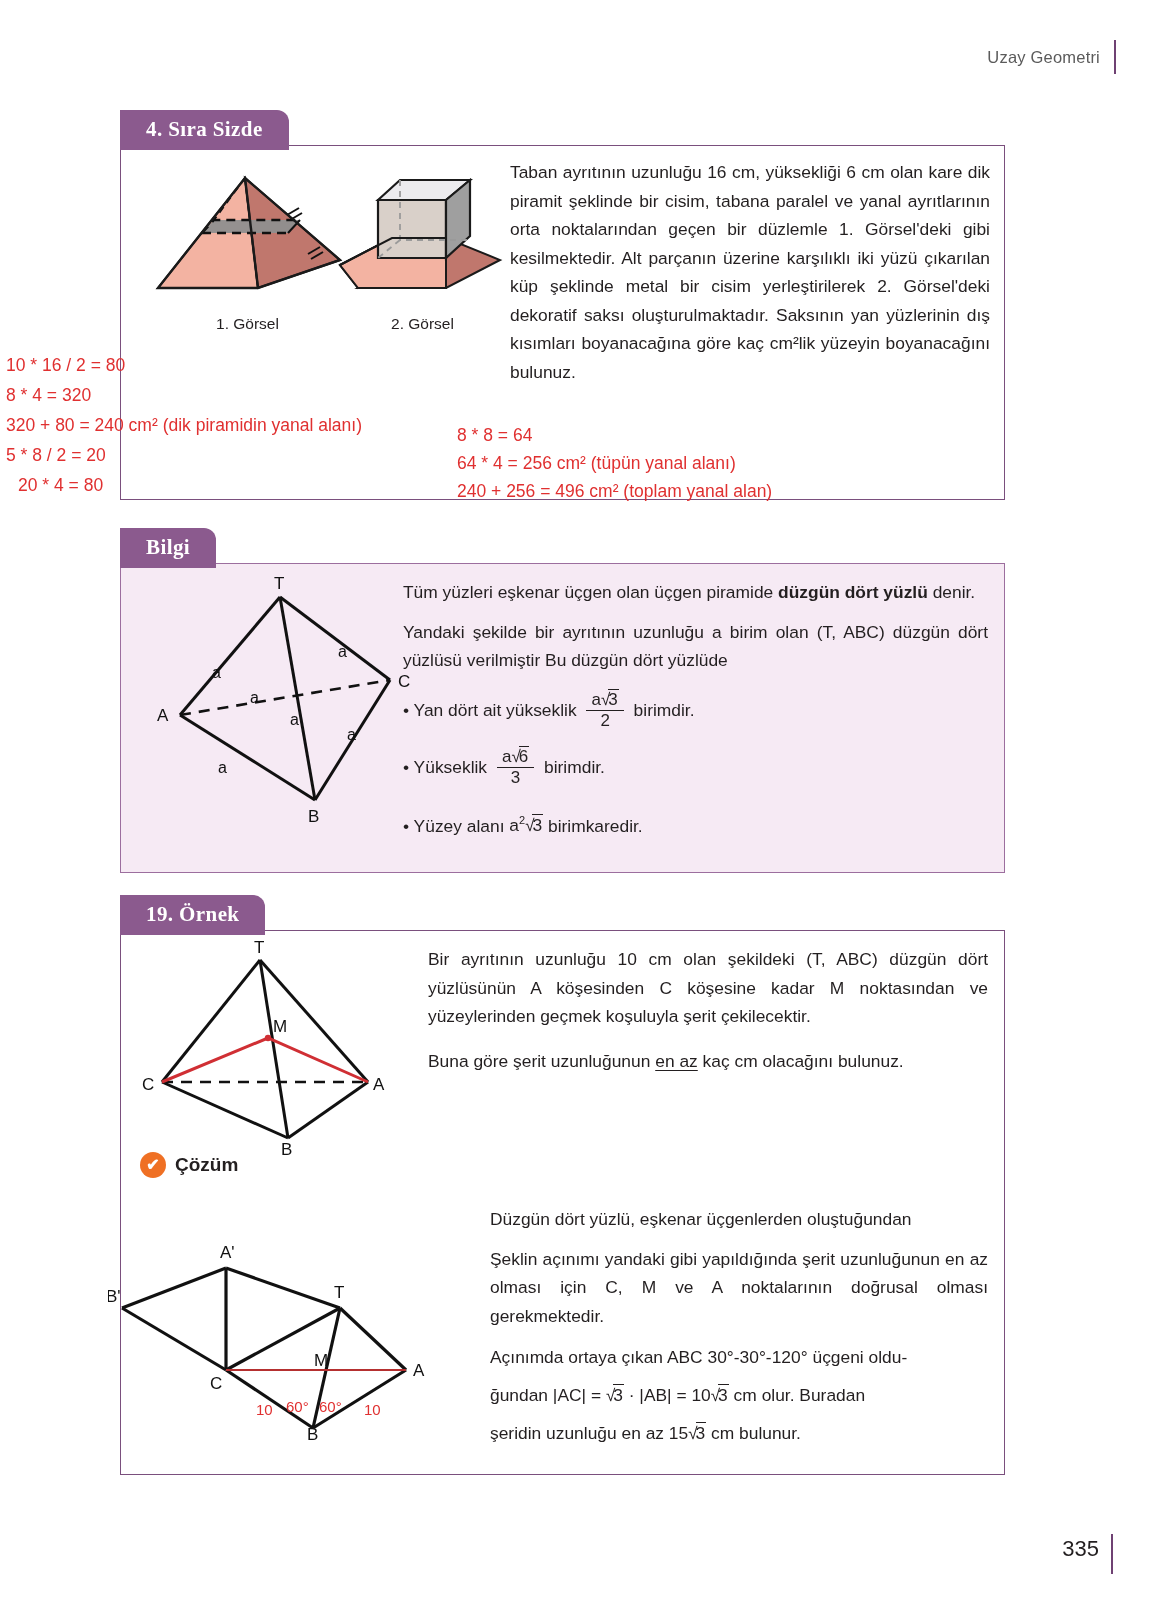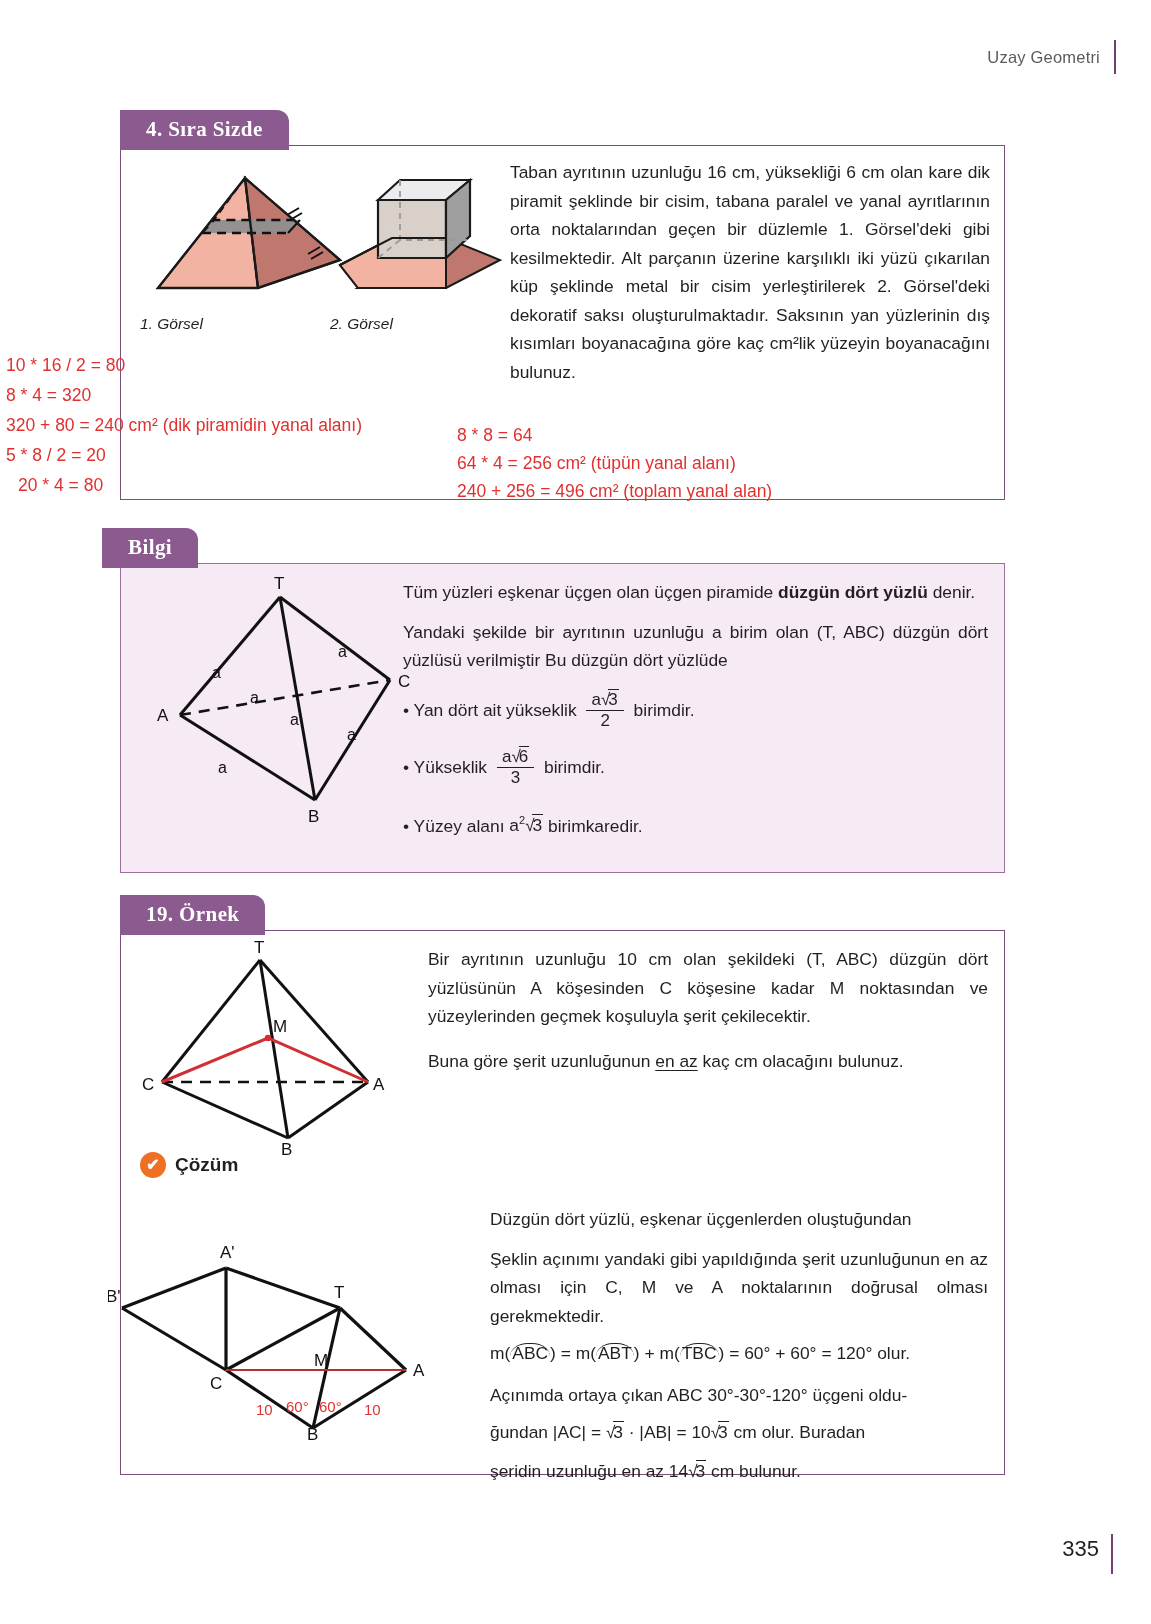--- a/index.html
+++ b/index.html
@@ -66,22 +66,21 @@
     line-height:30px;
     white-space:nowrap;
     z-index:6;
   }
 
   
   .fig-caption{
     position:absolute;
     font-size:15.5px;
     color:#231f20;
-    text-align:left;
-    font-style:italic;
+    text-align:center;
   }
 
   
   .frac{
     display:inline-block;
     vertical-align:middle;
     text-align:center;
     margin:0 5px;
     position:relative;
     top:-1px;
@@ -194,21 +193,21 @@
 <div class="ann" style="left:6px; top:350px;">10 * 16 / 2 = 80</div>
 <div class="ann" style="left:6px; top:380px;">8 * 4 = 320</div>
 <div class="ann" style="left:6px; top:410px;">320 + 80 = 240 cm² (dik piramidin yanal alanı)</div>
 <div class="ann" style="left:6px; top:440px;">5 * 8 / 2 = 20</div>
 <div class="ann" style="left:18px; top:470px;">20 * 4 = 80</div>
 
 <div class="ann" style="left:457px; top:420px;">8 * 8 = 64</div>
 <div class="ann" style="left:457px; top:448px;">64 * 4 = 256 cm² (tüpün yanal alanı)</div>
 <div class="ann" style="left:457px; top:476px;text-align:center;">240 + 256 = 496 cm² (toplam yanal alan)</div>
 
-<div class="tab" style="left:102px; top:528px;">Bilgi</div>
+<div class="tab" style="left:120px; top:528px;">Bilgi</div>
 <div class="box lilac" style="left:120px; top:563px; width:885px; height:310px;"></div>
 
 <div class="fig" style="left:150px; top:575px;">
   <svg width="270" height="250" viewBox="0 0 270 250">
 
     <line x1="130" y1="22" x2="30" y2="140" stroke="#111" stroke-width="3"></line>
     <line x1="130" y1="22" x2="240" y2="105" stroke="#111" stroke-width="3"></line>
     <line x1="130" y1="22" x2="165" y2="225" stroke="#111" stroke-width="3"></line>
     <line x1="30" y1="140" x2="165" y2="225" stroke="#111" stroke-width="3"></line>
     <line x1="240" y1="105" x2="165" y2="225" stroke="#111" stroke-width="3"></line>
@@ -319,29 +318,23 @@
     <text x="148" y="215" font-family="Liberation Sans, sans-serif" font-size="15" fill="#e03030">10</text>
     <text x="178" y="212" font-family="Liberation Sans, sans-serif" font-size="15" fill="#e03030">60°</text>
     <text x="211" y="212" font-family="Liberation Sans, sans-serif" font-size="15" fill="#e03030">60°</text>
     <text x="256" y="215" font-family="Liberation Sans, sans-serif" font-size="15" fill="#e03030">10</text>
   </svg>
 </div>
 
 <div class="bodytext" style="position:absolute; left:490px; top:1192px; width:498px;">
   <p style="margin-top:13px;"><span>Düzgün dört yüzlü, eşkenar üçgenlerden oluştuğundan</span></p>
   <p><span>Şeklin açınımı yandaki gibi yapıldığında şerit uzunluğunun en az olması için C, M ve A noktalarının doğrusal olması gerekmektedir.</span></p>
-  <p style="margin-top:-2px;">
-    <span>m</span>(<span class="arcover">ABC</span>) =
-    <span>m</span>(<span class="arcover">ABT</span>) +
-    <span>m</span>(<span class="arcover">TBC</span>)
-    <span>= 60° + 60° = 120° olur.</span>
-  </p>
   <p style="margin-top:13px;"><span>Açınımda ortaya çıkan ABC 30°-30°-120° üçgeni oldu-</span></p>
   <p style="margin-top:-2px;">
     <span>ğundan |AC| = </span><span class="sq"><span class="rad">√</span><span class="rnd">3</span></span><span> · |AB| = 10</span><span class="sq"><span class="rad">√</span><span class="rnd">3</span></span><span> cm olur. Buradan</span>
   </p>
   <p style="margin-top:-2px;">
-    <span>şeridin uzunluğu en az 14</span><span class="sq"><span class="rad">√</span><span class="rnd">3</span></span><span> cm bulunur.</span>
+    <span>şeridin uzunluğu en az 15</span><span class="sq"><span class="rad">√</span><span class="rnd">3</span></span><span> cm bulunur.</span>
   </p>
 </div>
 
 <div class="pagenum">335</div>
 <div class="footer-rule"></div>
 
 </body></html>

